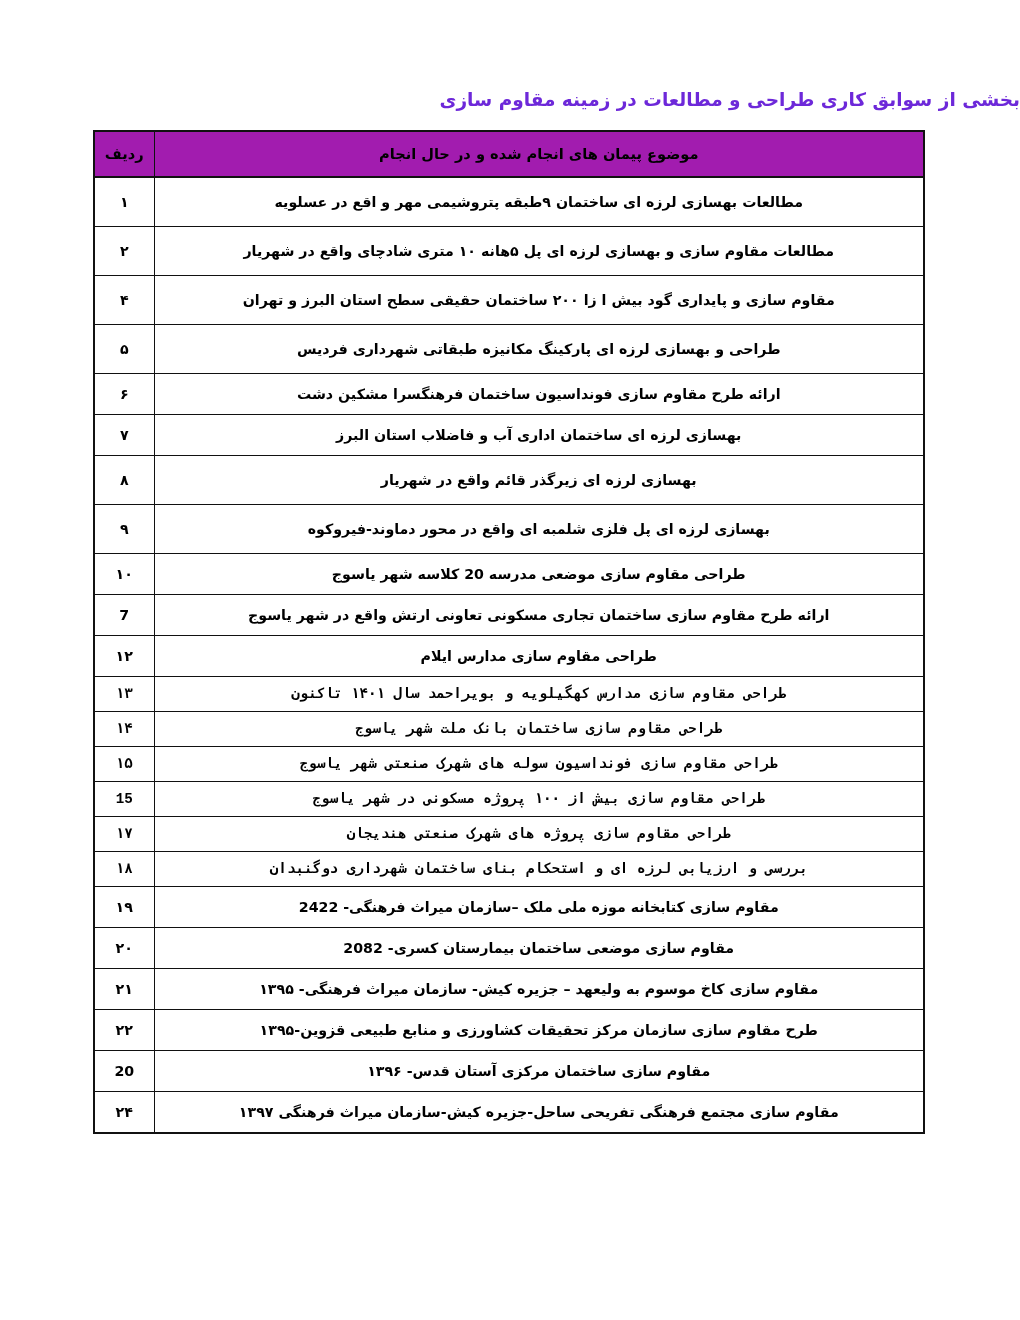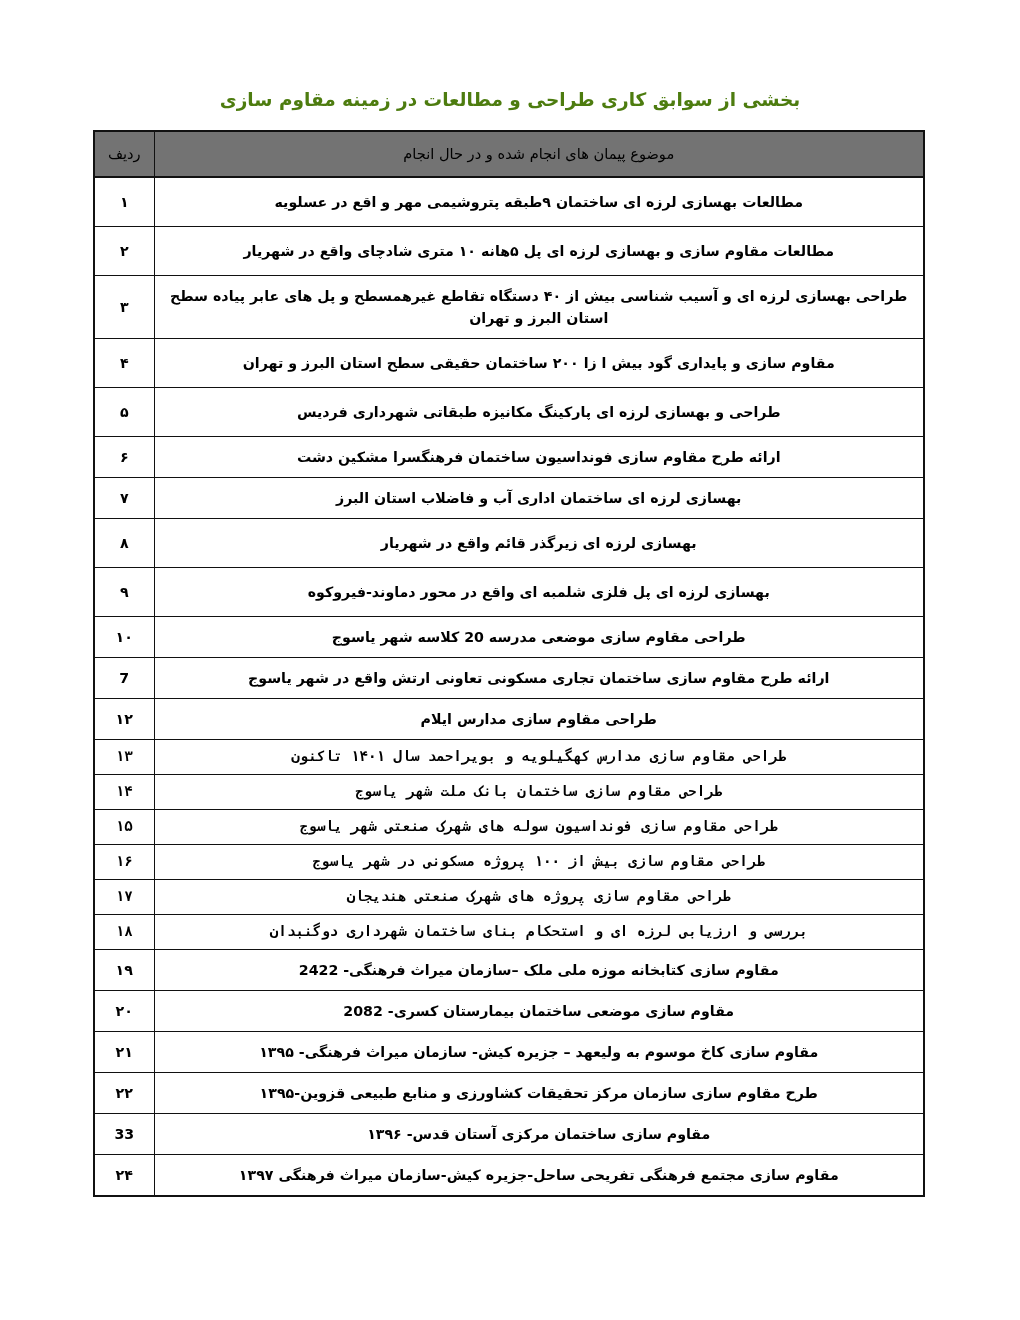--- a/index.html
+++ b/index.html
@@ -21,22 +21,21 @@
     height: 1320px;
     box-sizing: border-box;
     padding: 0;
     position: relative;
   }
   .doc-title {
     position: absolute;
     top: 88px;
     left: 0;
     right: 0;
-    text-align: center;
-    color: #4d7c0f;
+    color: #6d28d9;
     font-size: 18.5px;
     font-weight: bold;
     letter-spacing: 0px;
     line-height: 1.3;
     direction: rtl;
   }
   .table-wrap {
     position: absolute;
     top: 130px;
     right: 95px;
@@ -56,22 +55,22 @@
   table.records td {
     border: 1.6px solid #111111;
     padding: 0;
     vertical-align: middle;
     text-align: center;
     color: #000000;
     font-size: 14.2px;
     line-height: 1.55;
   }
   table.records thead th {
-    background: #737373;
-    font-weight: normal;
+    background: #a21caf;
+    font-weight: bold;
     height: 44px;
     font-size: 14.6px;
     border-bottom: 2.4px solid #111111;
   }
   table.records th.th-index { font-size: 14.6px; }
 
   td.subject {
     padding: 4px 14px;
     font-weight: bold;
     height: 26px;
@@ -106,24 +105,20 @@
       </thead>
       <tbody>
           <tr class="tall">
             <td class="subject">مطالعات بهسازی لرزه ای ساختمان ۹طبقه پتروشیمی مهر و اقع در عسلویه</td>
             <td class="index">۱</td>
           </tr>
           <tr class="tall">
             <td class="subject">مطالعات مقاوم سازی و بهسازی لرزه ای پل ۵هانه ۱۰ متری شادچای واقع در شهریار</td>
             <td class="index">۲</td>
           </tr>
-          <tr class="xtall">
-            <td class="subject">طراحی بهسازی لرزه ای و آسیب شناسی بیش از ۴۰ دستگاه تقاطع غیرهمسطح و پل های عابر پیاده سطح استان البرز و تهران</td>
-            <td class="index">۳</td>
-          </tr>
           <tr class="tall">
             <td class="subject">مقاوم سازی و پایداری گود بیش ا زا ۲۰۰ ساختمان حقیقی سطح استان البرز و تهران</td>
             <td class="index">۴</td>
           </tr>
           <tr class="tall">
             <td class="subject">طراحی و بهسازی لرزه ای پارکینگ مکانیزه طبقاتی شهرداری فردیس</td>
             <td class="index">۵</td>
           </tr>
           <tr class="mid">
             <td class="subject">ارائه طرح مقاوم سازی فونداسیون ساختمان فرهنگسرا مشکین دشت</td>
@@ -160,21 +155,21 @@
           <tr class="short">
             <td class="subject">طراحی مقاوم سازی ساختمان بانک ملت شهر یاسوج</td>
             <td class="index">۱۴</td>
           </tr>
           <tr class="short">
             <td class="subject">طراحی مقاوم سازی فونداسیون سوله های شهرک صنعتی شهر یاسوج</td>
             <td class="index">۱۵</td>
           </tr>
           <tr class="short">
             <td class="subject">طراحی مقاوم سازی بیش از ۱۰۰ پروژه مسکونی در شهر یاسوج</td>
-            <td class="index">۱۶</td>
+            <td class="index">15</td>
           </tr>
           <tr class="short">
             <td class="subject">طراحی مقاوم سازی پروژه های شهرک صنعتی هندیجان</td>
             <td class="index">۱۷</td>
           </tr>
           <tr class="short">
             <td class="subject">بررسی و ارزیابی لرزه ای و استحکام بنای ساختمان شهرداری دوگنبدان</td>
             <td class="index">۱۸</td>
           </tr>
           <tr class="mid">
@@ -188,21 +183,21 @@
           <tr class="mid">
             <td class="subject">مقاوم سازی کاخ موسوم به ولیعهد – جزیره کیش- سازمان میراث فرهنگی- ۱۳۹۵</td>
             <td class="index">۲۱</td>
           </tr>
           <tr class="mid">
             <td class="subject">طرح مقاوم سازی سازمان مرکز تحقیقات کشاورزی و منابع طبیعی قزوین-۱۳۹۵</td>
             <td class="index">۲۲</td>
           </tr>
           <tr class="mid">
             <td class="subject">مقاوم سازی ساختمان مرکزی آستان قدس- ۱۳۹۶</td>
-            <td class="index">33</td>
+            <td class="index">20</td>
           </tr>
           <tr class="mid">
             <td class="subject">مقاوم سازی مجتمع فرهنگی تفریحی ساحل-جزیره کیش-سازمان میراث فرهنگی ۱۳۹۷</td>
             <td class="index">۲۴</td>
           </tr>
         </tbody>
     </table>
   </div>
 
 </div>

